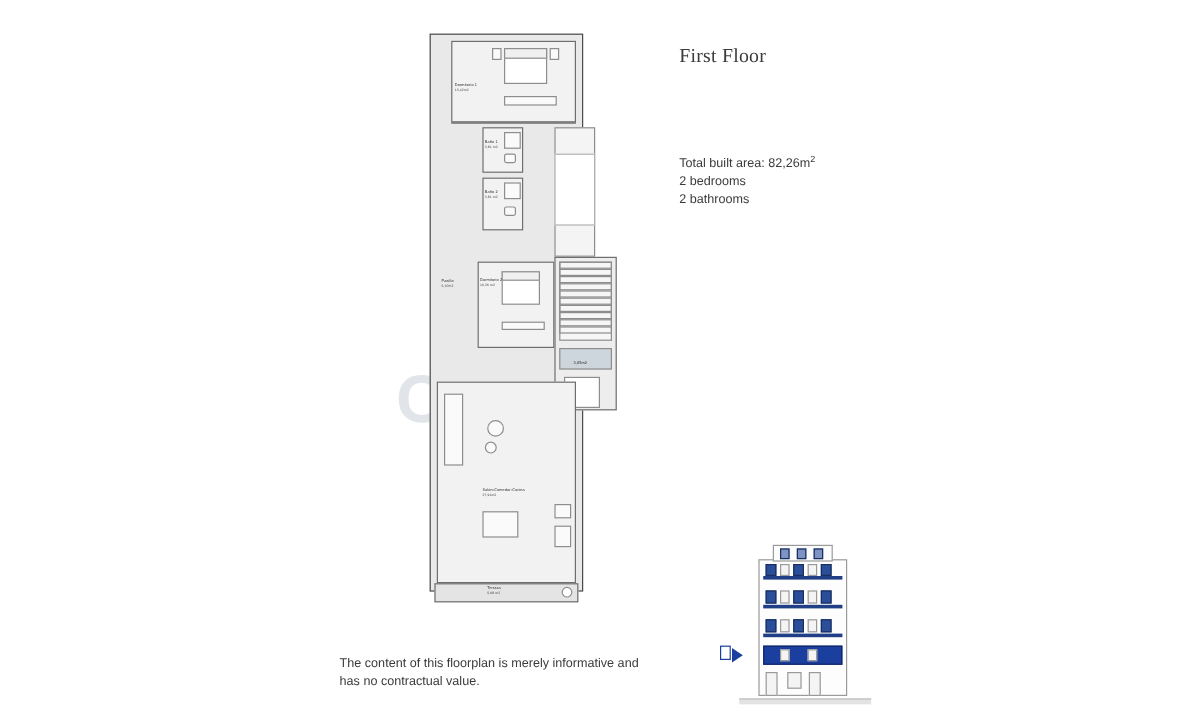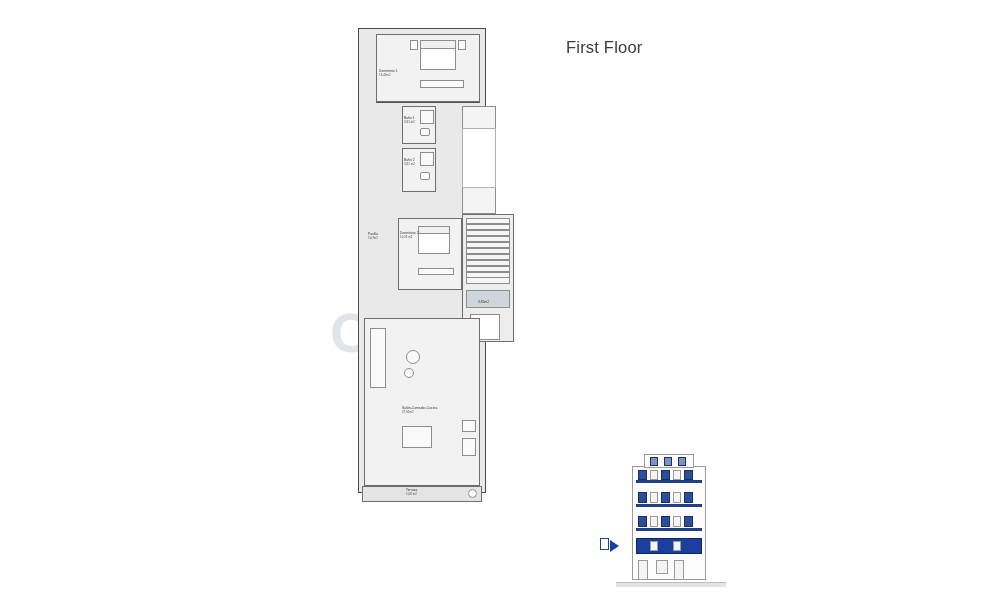--- a/index.html
+++ b/index.html
@@ -82,20 +82,21 @@
     user-select: none;
     pointer-events: none;
   }
 
   
   .title-block {
     position: absolute;
     left: 566px;
     top: 36px;
     width: 330px;
+    font-family: Liberation Serif, serif;
   }
   .title-line {
     font-size: 16.5px;
     color: #3b3b3b;
     line-height: 22px;
     letter-spacing: 0.2px;
   }
   .summary {
     position: absolute;
     left: 566px;
@@ -279,21 +280,30 @@
     </div>
 
     <div class="thin" style="left:104px; top:78px; width:34px; height:108px; background:#f4f4f4;"></div>
     <div class="thin" style="left:104px; top:100px; width:34px; height:60px; background:#ffffff; border-color:#b0b0b0;"></div>
   </div>
 
   <div class="title-block">
     <div class="title-line">First Floor</div>
   </div>
 
-
+  <div class="summary">
+    <div><span>Total built area: 82,26m</span><span class="sup">2</span></div>
+    <div>2 bedrooms</div>
+    <div>2 bathrooms</div>
+  </div>
+
+  <div class="disclaimer">
+    <div>The content of this floorplan is merely informative and</div>
+    <div>has no contractual value.</div>
+  </div>
 
   <div class="building">
     <div class="bld-ground"></div>
     <div class="bld-body"></div>
     <div class="bld-top"></div>
 
     <div class="bld-win light" style="left:34px; top:5px; width:8px; height:9px;"></div>
     <div class="bld-win light" style="left:48px; top:5px; width:8px; height:9px;"></div>
     <div class="bld-win light" style="left:62px; top:5px; width:8px; height:9px;"></div>
 

